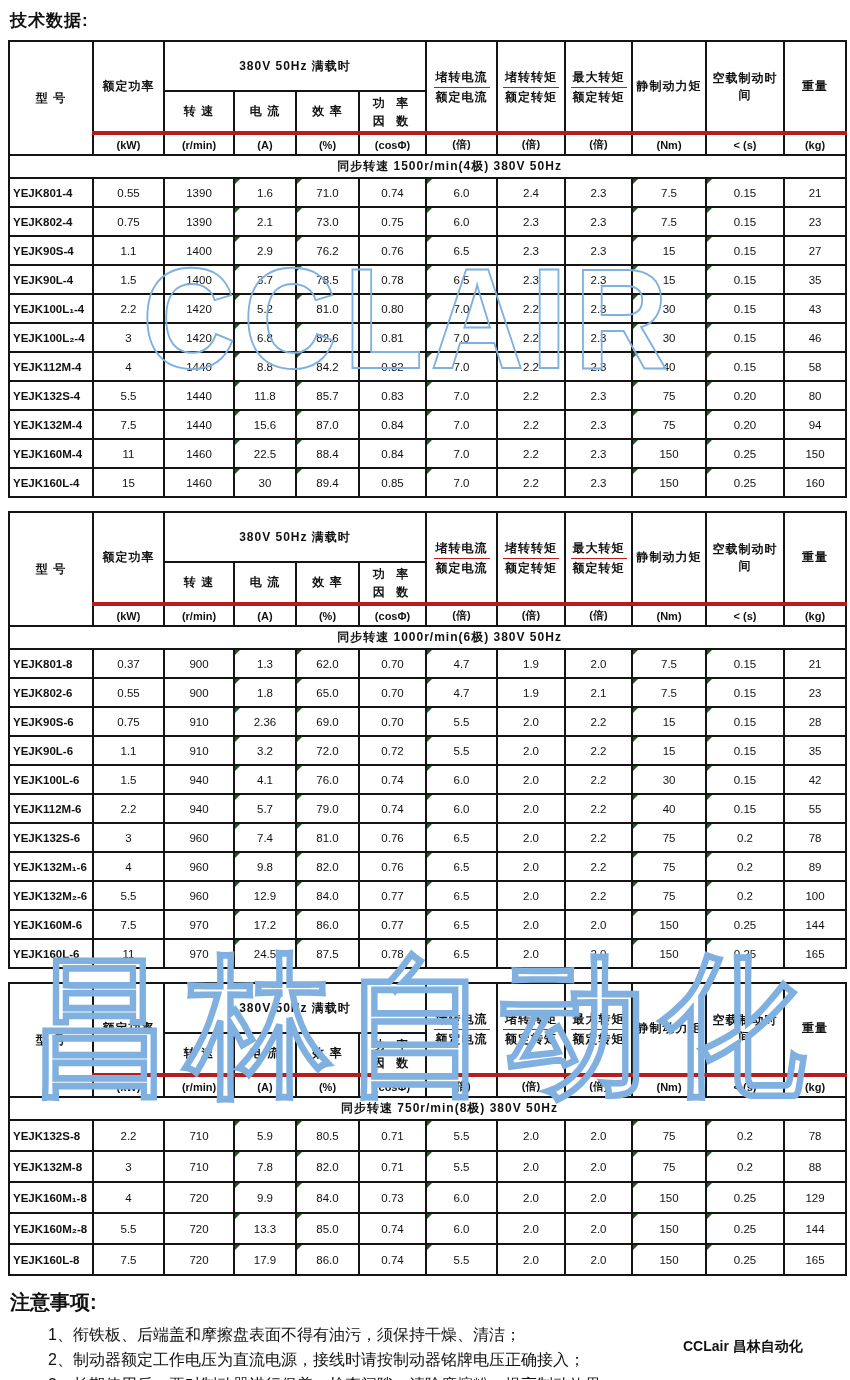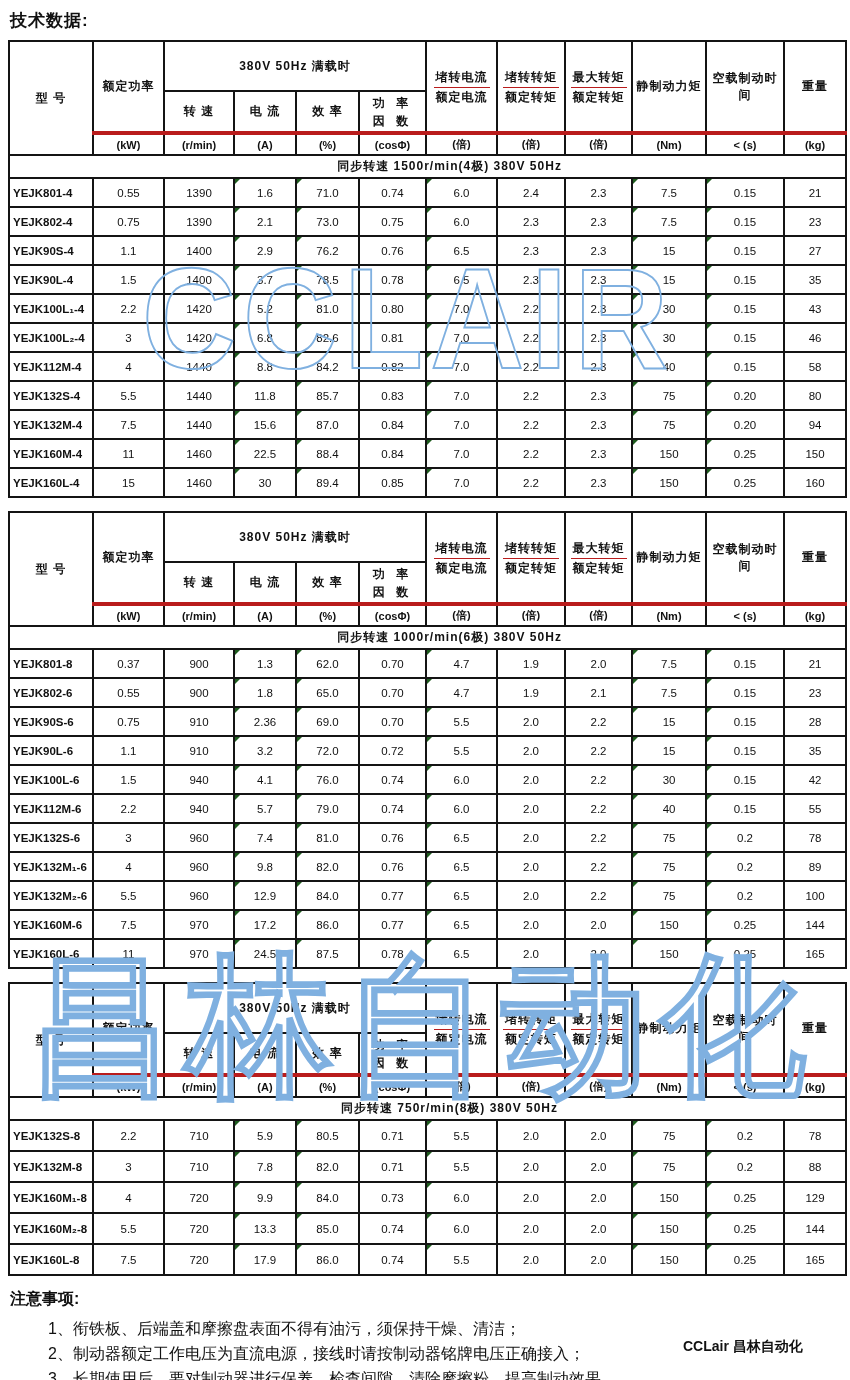--- a/index.html
+++ b/index.html
@@ -23,21 +23,21 @@
   .frac .ftop{border-bottom:1px solid #b91c1c;padding:0 2px 1px 2px;}
   .frac span{display:block;}
   .pf div{line-height:1.5;letter-spacing:4px;}
   td.mk::before{content:"";position:absolute;top:0;left:0;width:0;height:0;
      border-top:5px solid #1e5c1e;border-right:5px solid transparent;}
   .wm{position:absolute;color:transparent;-webkit-text-stroke:1.8px #7fb0e0;
       font-weight:bold;pointer-events:none;z-index:6;white-space:nowrap;line-height:1;}
   .wm1{left:142px;top:247px;font-size:130px;letter-spacing:7px;transform:scaleY(1.1);transform-origin:top left;}
   .wm2{left:28px;top:950px;font-size:146px;letter-spacing:12px;transform:scaleY(1.05);transform-origin:top left;}
   .notes{margin:8px 0 0 10px;}
-  .notes-heading{font-size:16px;font-weight:bold;margin-bottom:6px;}
+  .notes-heading{font-size:20px;font-weight:bold;margin-bottom:6px;}
   .note-item{font-size:16px;font-weight:normal;margin-left:38px;line-height:25px;white-space:nowrap;}
   .brand{position:absolute;left:683px;top:1338px;font-size:14px;font-weight:bold;
          background:rgba(255,255,255,0);z-index:7;white-space:nowrap;}
 </style>
 </head>
 <body>
 
 <div class="page">
   <div class="doc-title">技术数据:</div>
   <div id="tables">

